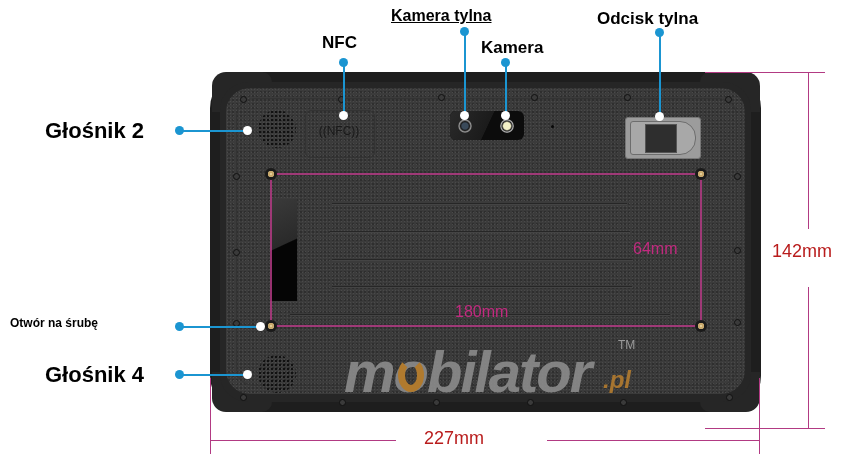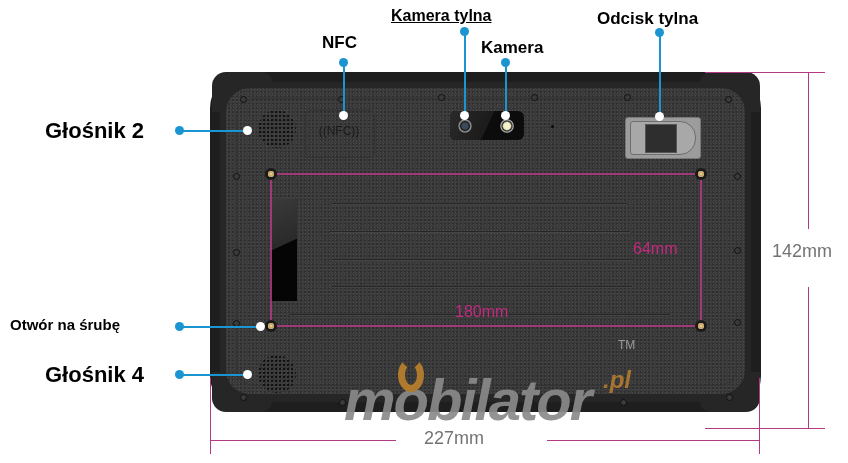--- a/index.html
+++ b/index.html
@@ -27,23 +27,23 @@
   .lens{position:absolute;width:14px;height:14px;border-radius:50%;}
   .fp{position:absolute;left:625px;top:117px;width:74px;height:40px;background:#9c9c9c;border:1px solid #777;border-radius:3px;}
   .fp-in{position:absolute;left:630px;top:121px;width:64px;height:32px;border:1px solid #6d6d6d;border-radius:3px 16px 16px 3px;background:#a8a8a8;}
   .fp-sensor{position:absolute;left:645px;top:124px;width:30px;height:27px;background:#2e2e2e;border:1px solid #555;}
   .battery-win{position:absolute;left:270px;top:199px;width:27px;height:102px;background:linear-gradient(155deg,#3a3a3a 0%,#2a2a2a 45%,#050505 46%,#050505 100%);}
   .dim-pink{position:absolute;background:#b23a83;}
   .callout-line{position:absolute;background:#1b95d1;}
   .callout-dot{position:absolute;width:9px;height:9px;border-radius:50%;background:#1b95d1;}
   .anchor-dot{position:absolute;width:9px;height:9px;border-radius:50%;background:#fff;}
   .label{position:absolute;font-weight:bold;color:#000;white-space:nowrap;}
-  .dimtxt{position:absolute;color:#737373;font-size:18px;white-space:nowrap;}
+  .dimtxt{position:absolute;color:#b91c1c;font-size:18px;white-space:nowrap;}
   .magtxt{position:absolute;color:#c12a7f;font-size:16px;white-space:nowrap;}
-  .logo{position:absolute;left:344px;top:338px;font-size:58px;font-style:italic;font-weight:bold;color:#8a8a8a;letter-spacing:-2px;opacity:0.92;margin-top:28px;}
+  .logo{position:absolute;left:344px;top:338px;font-size:58px;font-style:italic;font-weight:bold;color:#8a8a8a;letter-spacing:-2px;opacity:0.92;}
   .logo-pl{position:absolute;left:603px;top:366px;font-size:24px;font-style:italic;font-weight:bold;color:#a77530;}
   .tm{position:absolute;left:618px;top:338px;font-size:12px;color:#9a9a9a;}
 </style>
 </head>
 <body>
 
 <div class="tablet"></div>
 
 <div class="bumper" style="left:212px;top:72px;width:60px;height:40px;border-radius:14px 10px 0 0;background:#262626;"></div>
 <div class="bumper" style="left:700px;top:72px;width:60px;height:40px;border-radius:10px 14px 0 0;background:#262626;"></div>
@@ -142,21 +142,21 @@
 <div class="label" style="left:597px;top:9px;font-size:17px;">Odcisk tylna</div>
 <div class="callout-dot" style="left:655px;top:28px;"></div>
 <div class="callout-line" style="left:659px;top:32px;width:2px;height:84px;"></div>
 <div class="anchor-dot" style="left:655px;top:112px;"></div>
 
 <div class="label" style="left:45px;top:118px;font-size:22px;">Głośnik 2</div>
 <div class="callout-dot" style="left:175px;top:126px;"></div>
 <div class="callout-line" style="left:179px;top:130px;width:68px;height:2px;"></div>
 <div class="anchor-dot" style="left:243px;top:126px;"></div>
 
-<div class="label" style="left:10px;top:316px;font-size:15px;">Otwór na śrubę</div>
+<div class="label" style="left:10px;top:316px;font-size:12px;">Otwór na śrubę</div>
 <div class="callout-dot" style="left:175px;top:322px;"></div>
 <div class="callout-line" style="left:179px;top:326px;width:80px;height:2px;"></div>
 <div class="anchor-dot" style="left:256px;top:322px;"></div>
 
 <div class="label" style="left:45px;top:362px;font-size:22px;">Głośnik 4</div>
 <div class="callout-dot" style="left:175px;top:370px;"></div>
 <div class="callout-line" style="left:179px;top:374px;width:68px;height:2px;"></div>
 <div class="anchor-dot" style="left:243px;top:370px;"></div>
 
 </body></html>

